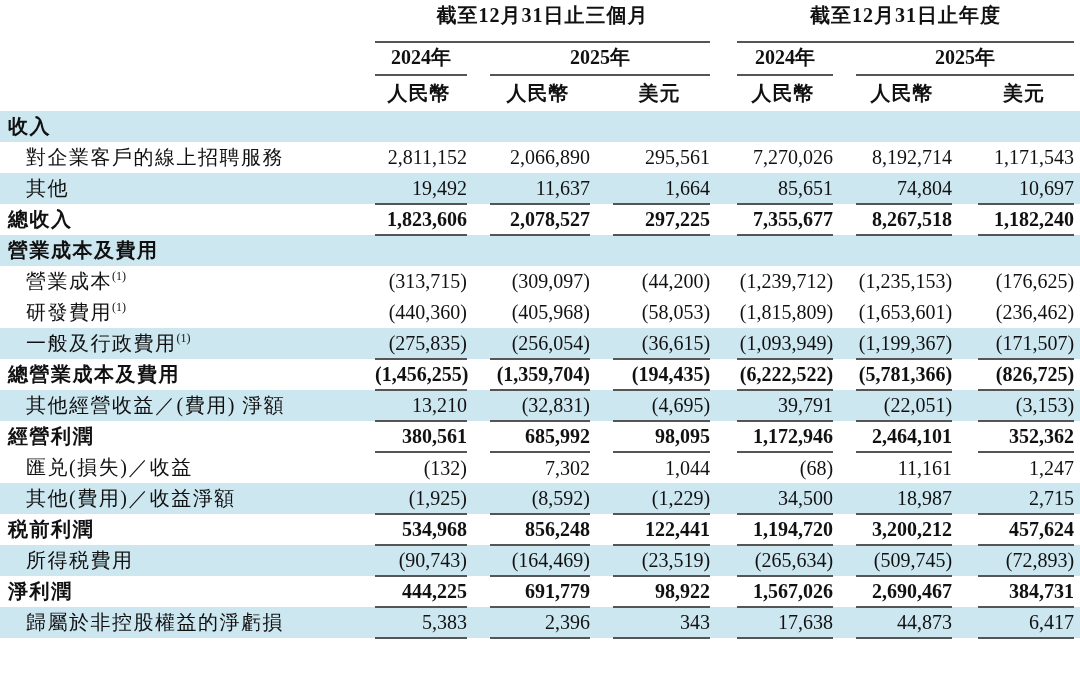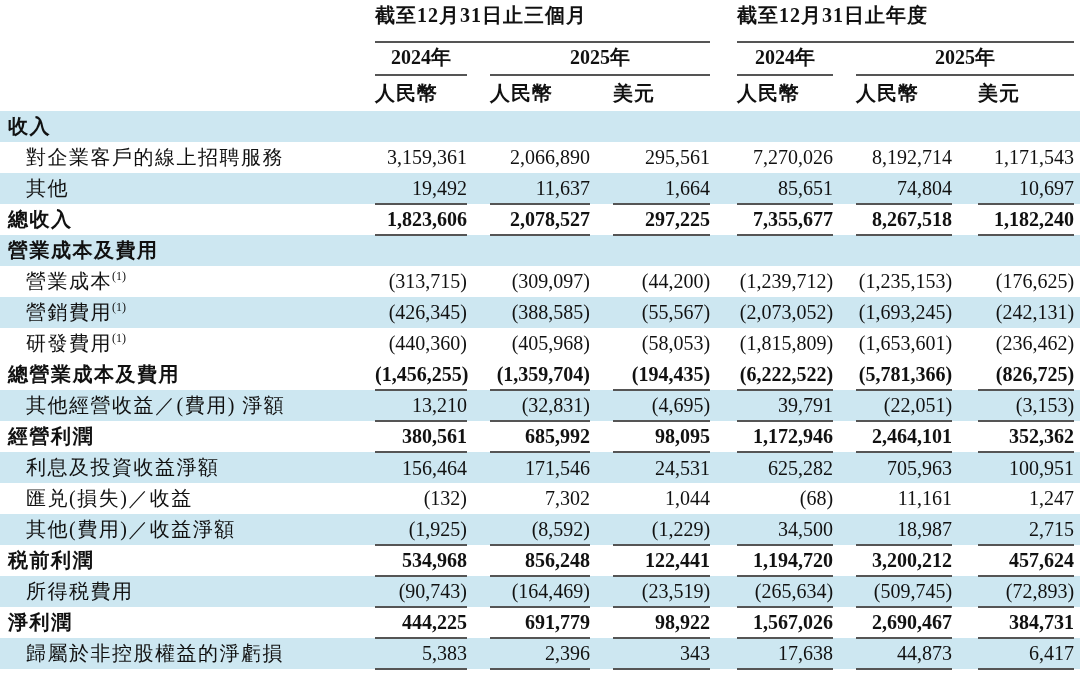--- a/index.html
+++ b/index.html
@@ -17,36 +17,36 @@
     font-family: "Liberation Serif", "DejaVu Serif", serif;
   }
   table.fin {
     width: 1080px;
     border-collapse: collapse;
     table-layout: fixed;
   }
   
   th { font-weight: bold; font-size: 20px; }
   .th-group {
-    text-align: left;
+    text-align: center;
     vertical-align: bottom;
     border-bottom: 2px solid var(--line);
     padding-bottom: 12px;
     letter-spacing: 1px;
     height: 42px;
   }
   .th-year {
     text-align: center;
     vertical-align: bottom;
     border-bottom: 2px solid var(--line);
     padding-bottom: 3px;
     height: 33px;
   }
   .th-cur {
-    text-align: left;
+    text-align: center;
     vertical-align: middle;
     padding-right: 4px;
     height: 36px;
     letter-spacing: 1px;
   }
   
   tbody tr { height: 31px; }
   tbody tr.shaded td { background: var(--accent); }
   td.lbl {
     font-size: 20px;
@@ -136,21 +136,21 @@
         <td></td>
         <td class="num"></td>
         <td></td>
         <td class="num"></td>
         <td></td>
         <td class="num"></td>
         <td></td>
       </tr>
       <tr>
         <td class="lbl ind"><span>對企業客戶的線上招聘服務</span></td>
-        <td class="num">3,159,361</td>
+        <td class="num">2,811,152</td>
         <td></td>
         <td class="num">2,066,890</td>
         <td></td>
         <td class="num">295,561</td>
         <td></td>
         <td class="num">7,270,026</td>
         <td></td>
         <td class="num">8,192,714</td>
         <td></td>
         <td class="num">1,171,543</td>
@@ -209,50 +209,50 @@
         <td></td>
         <td class="num">(44,200)</td>
         <td></td>
         <td class="num">(1,239,712)</td>
         <td></td>
         <td class="num">(1,235,153)</td>
         <td></td>
         <td class="num">(176,625)</td>
         <td></td>
       </tr>
-      <tr class="shaded">
-        <td class="lbl ind"><span>營銷費用</span><sup class="note">(1)</sup></td>
-        <td class="num">(426,345)</td>
-        <td></td>
-        <td class="num">(388,585)</td>
-        <td></td>
-        <td class="num">(55,567)</td>
-        <td></td>
-        <td class="num">(2,073,052)</td>
-        <td></td>
-        <td class="num">(1,693,245)</td>
-        <td></td>
-        <td class="num">(242,131)</td>
-        <td></td>
-      </tr>
       <tr>
         <td class="lbl ind"><span>研發費用</span><sup class="note">(1)</sup></td>
         <td class="num">(440,360)</td>
         <td></td>
         <td class="num">(405,968)</td>
         <td></td>
         <td class="num">(58,053)</td>
         <td></td>
         <td class="num">(1,815,809)</td>
         <td></td>
         <td class="num">(1,653,601)</td>
         <td></td>
         <td class="num">(236,462)</td>
         <td></td>
       </tr>
+      <tr class="shaded">
+        <td class="lbl ind"><span>一般及行政費用</span><sup class="note">(1)</sup></td>
+        <td class="num u">(275,835)</td>
+        <td></td>
+        <td class="num u">(256,054)</td>
+        <td></td>
+        <td class="num u">(36,615)</td>
+        <td></td>
+        <td class="num u">(1,093,949)</td>
+        <td></td>
+        <td class="num u">(1,199,367)</td>
+        <td></td>
+        <td class="num u">(171,507)</td>
+        <td></td>
+      </tr>
       <tr class="bold">
         <td class="lbl"><span>總營業成本及費用</span></td>
         <td class="num u">(1,456,255)</td>
         <td></td>
         <td class="num u">(1,359,704)</td>
         <td></td>
         <td class="num u">(194,435)</td>
         <td></td>
         <td class="num u">(6,222,522)</td>
         <td></td>
@@ -282,35 +282,20 @@
         <td></td>
         <td class="num u">685,992</td>
         <td></td>
         <td class="num u">98,095</td>
         <td></td>
         <td class="num u">1,172,946</td>
         <td></td>
         <td class="num u">2,464,101</td>
         <td></td>
         <td class="num u">352,362</td>
-        <td></td>
-      </tr>
-      <tr class="shaded">
-        <td class="lbl ind"><span>利息及投資收益淨額</span></td>
-        <td class="num">156,464</td>
-        <td></td>
-        <td class="num">171,546</td>
-        <td></td>
-        <td class="num">24,531</td>
-        <td></td>
-        <td class="num">625,282</td>
-        <td></td>
-        <td class="num">705,963</td>
-        <td></td>
-        <td class="num">100,951</td>
         <td></td>
       </tr>
       <tr>
         <td class="lbl ind"><span>匯兑(損失)／收益</span></td>
         <td class="num">(132)</td>
         <td></td>
         <td class="num">7,302</td>
         <td></td>
         <td class="num">1,044</td>
         <td></td>

